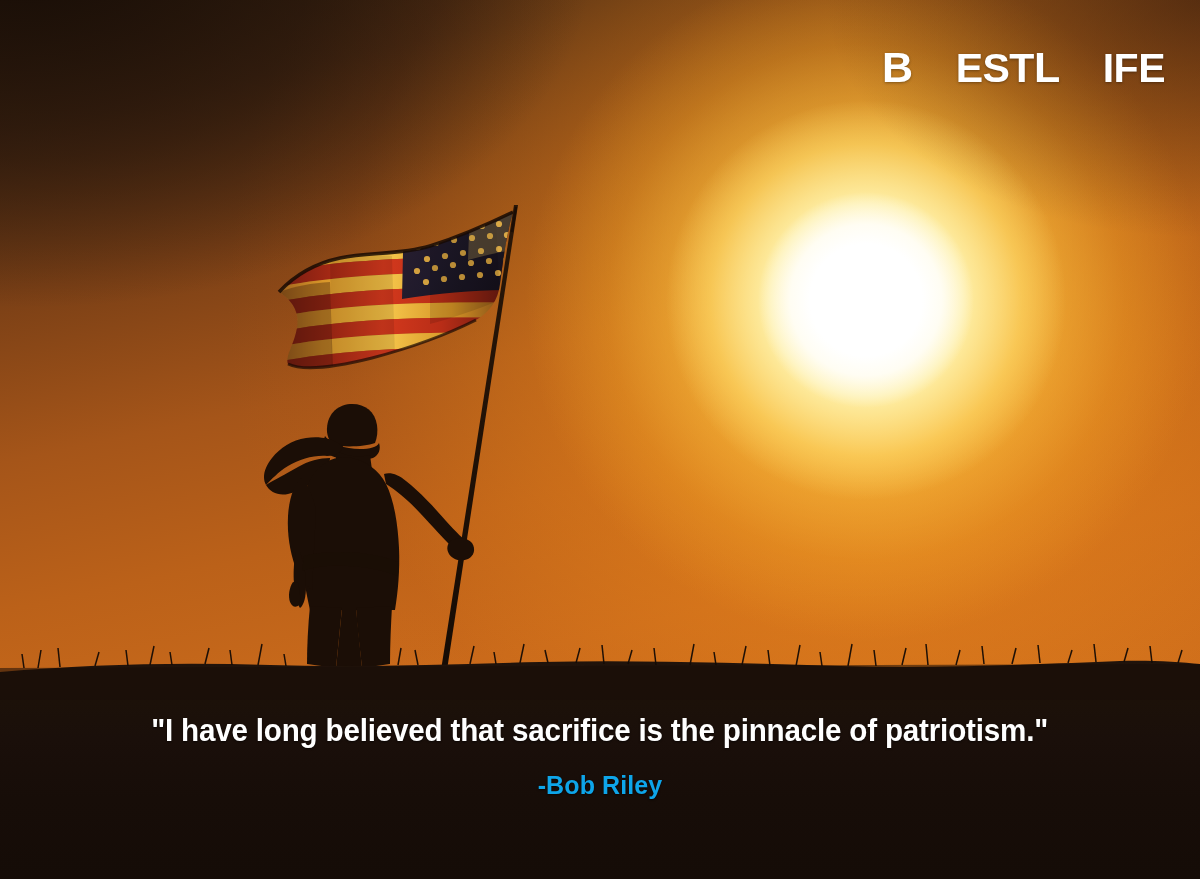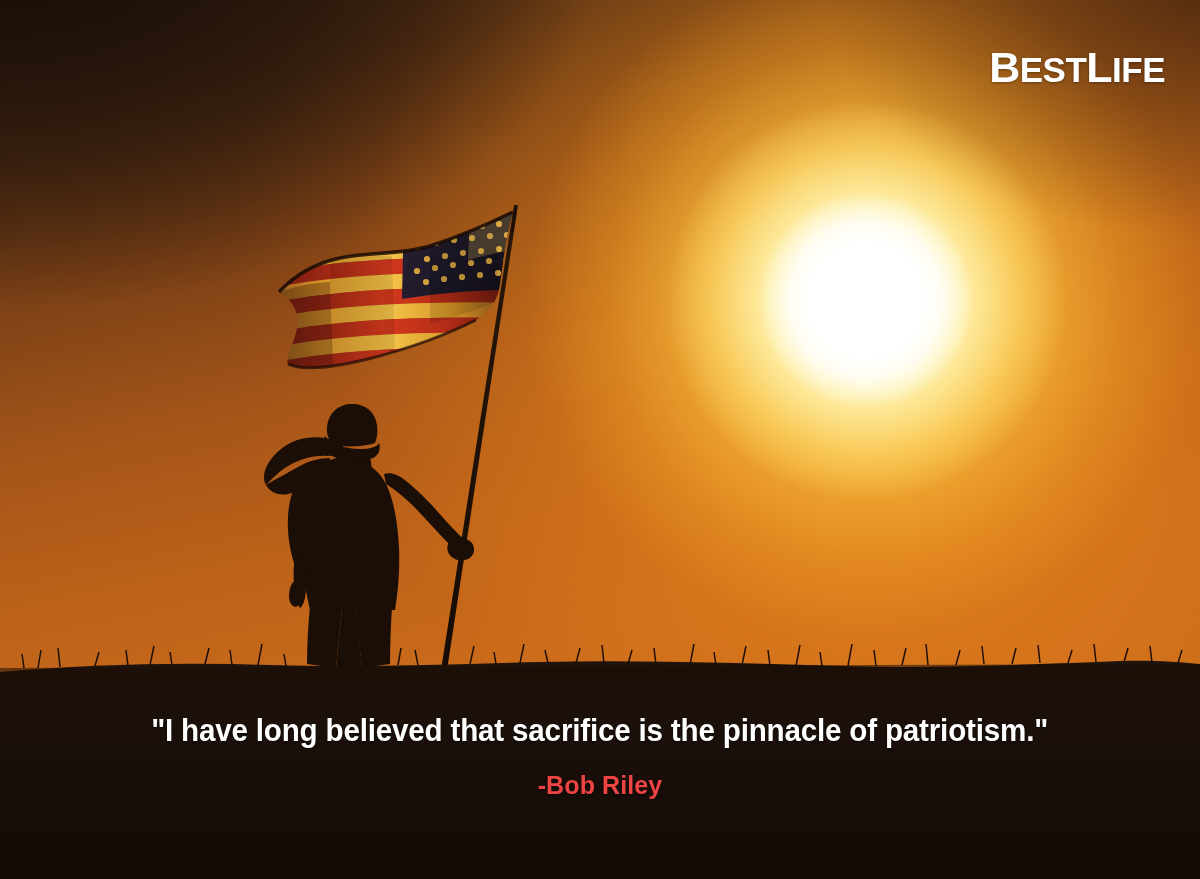--- a/index.html
+++ b/index.html
@@ -60,40 +60,40 @@
   .logo{
     position:absolute; right:35px; top:46px;
     color:#ffffff;
     font-weight:700;
     letter-spacing:-.5px;
     line-height:1;
     white-space:nowrap;
     text-shadow:0 1px 3px rgba(0,0,0,.35);
   }
   .logo .big{ font-size:43px; }
-  .logo .sm{ font-size:35px; }
+  .logo .sm{ font-size:41px;margin-left:43px; }
 
   
   .caption{
     position:absolute; left:0; top:697px; width:1200px; height:182px;
     display:flex; flex-direction:column;
     align-items:center; justify-content:flex-start;
     padding-top:16px;
   }
   .quote{
     color:#ffffff;
     font-size:31px;
     font-weight:700;
     letter-spacing:-.2px;
     white-space:nowrap;
     transform:scaleX(.955);
     text-shadow:0 1px 2px rgba(0,0,0,.6);
   }
   .attribution{
-    color:#ef4444;
+    color:#0ea5e9;
     font-size:25px;
     font-weight:700;
     margin-top:22px;
     letter-spacing:.1px;
     text-shadow:0 1px 2px rgba(0,0,0,.6);
   }
 </style>
 </head>
 <body>
 

